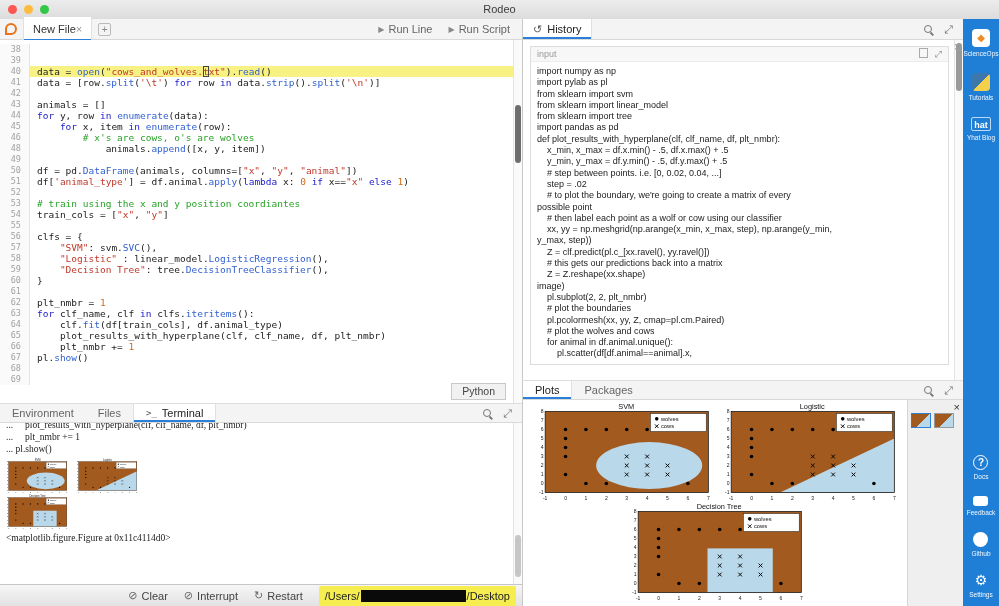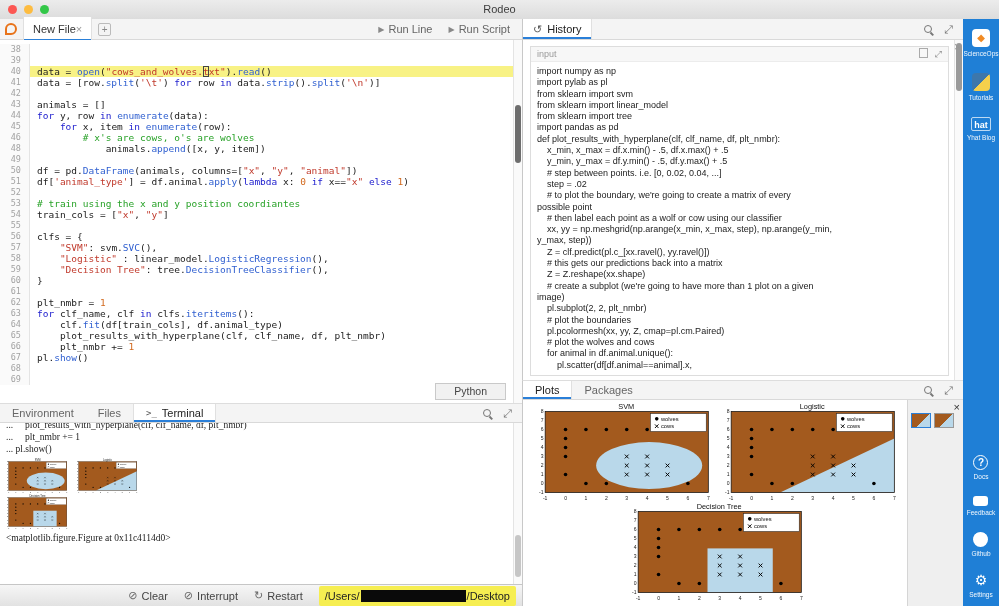--- a/index.html
+++ b/index.html
@@ -43,21 +43,21 @@
   .editor-body{position:absolute;top:40px;left:0;width:522px;height:363px;background:#fff;overflow:hidden}
   .elines{position:absolute;top:0;left:0;right:9px;bottom:0;padding-top:4px;
     font-family:"DejaVu Sans Mono",monospace;font-size:9.5px;line-height:11px}
   .eline{display:flex;height:11px;white-space:pre}
   .lnum{flex:0 0 30px;text-align:right;padding-right:8px;color:#a2a2a2;background:#fafafa;
     border-right:1px solid #e4e4e4;font-size:8.5px}
   .lcode{flex:1;padding-left:7px;color:#222}
   .eline.hl .lcode{background:#f8f285}
   .k{color:#1a1acd}.s{color:#c0392b}.c{color:#28a228}.n{color:#d2691e}.b{color:#2f5fd0}
   .cur{outline:1px solid #444;outline-offset:-1px}
-  .lang-chip{position:absolute;right:16px;bottom:3px;padding:1px 18px 2px;background:#f1f1f1;
+  .lang-chip{position:absolute;right:16px;bottom:3px;padding:1px 10px 2px;background:#f1f1f1;
     border:1px solid #c9c9c9;border-radius:0;font-size:10.5px;color:#444;z-index:3}
 
   
   .bl-tabbar{top:403px;left:0;width:522px;height:20px;border-top:1px solid #ddd}
   .btab{padding:0 12px;height:100%;display:flex;align-items:center;gap:5px;color:#666}
   .btab.active{background:#fff;box-shadow:inset 0 -2px 0 #2a7fd8;color:#222;border-left:1px solid #e0e0e0;border-right:1px solid #e0e0e0}
   .term-glyph{font-family:"DejaVu Sans Mono",monospace;font-size:9px;color:#555}
   .terminal{position:absolute;top:423px;left:0;width:522px;height:161px;background:#fff;overflow:hidden}
   .tlines{margin-top:-4px;padding:0 0 0 6px}
   .tline{font-family:Liberation Serif, serif;font-size:9.5px;line-height:12px;white-space:pre;color:#222}
@@ -434,21 +434,20 @@
           <div class="hline">    # step between points. i.e. [0, 0.02, 0.04, ...]</div>
           <div class="hline">    step = .02</div>
           <div class="hline">    # to plot the boundary, we're going to create a matrix of every</div>
           <div class="hline">possible point</div>
           <div class="hline">    # then label each point as a wolf or cow using our classifier</div>
           <div class="hline">    xx, yy = np.meshgrid(np.arange(x_min, x_max, step), np.arange(y_min,</div>
           <div class="hline">y_max, step))</div>
           <div class="hline">    Z = clf.predict(pl.c_[xx.ravel(), yy.ravel()])</div>
           <div class="hline">    # this gets our predictions back into a matrix</div>
           <div class="hline">    Z = Z.reshape(xx.shape)</div>
-          <div class="hline">    # create a subplot (we're going to have more than 1 plot on a given</div>
           <div class="hline">image)</div>
           <div class="hline">    pl.subplot(2, 2, plt_nmbr)</div>
           <div class="hline">    # plot the boundaries</div>
           <div class="hline">    pl.pcolormesh(xx, yy, Z, cmap=pl.cm.Paired)</div>
           <div class="hline">    # plot the wolves and cows</div>
           <div class="hline">    for animal in df.animal.unique():</div>
           <div class="hline">        pl.scatter(df[df.animal==animal].x,</div>
         </div>
     </div>
     <div class="vscroll">

